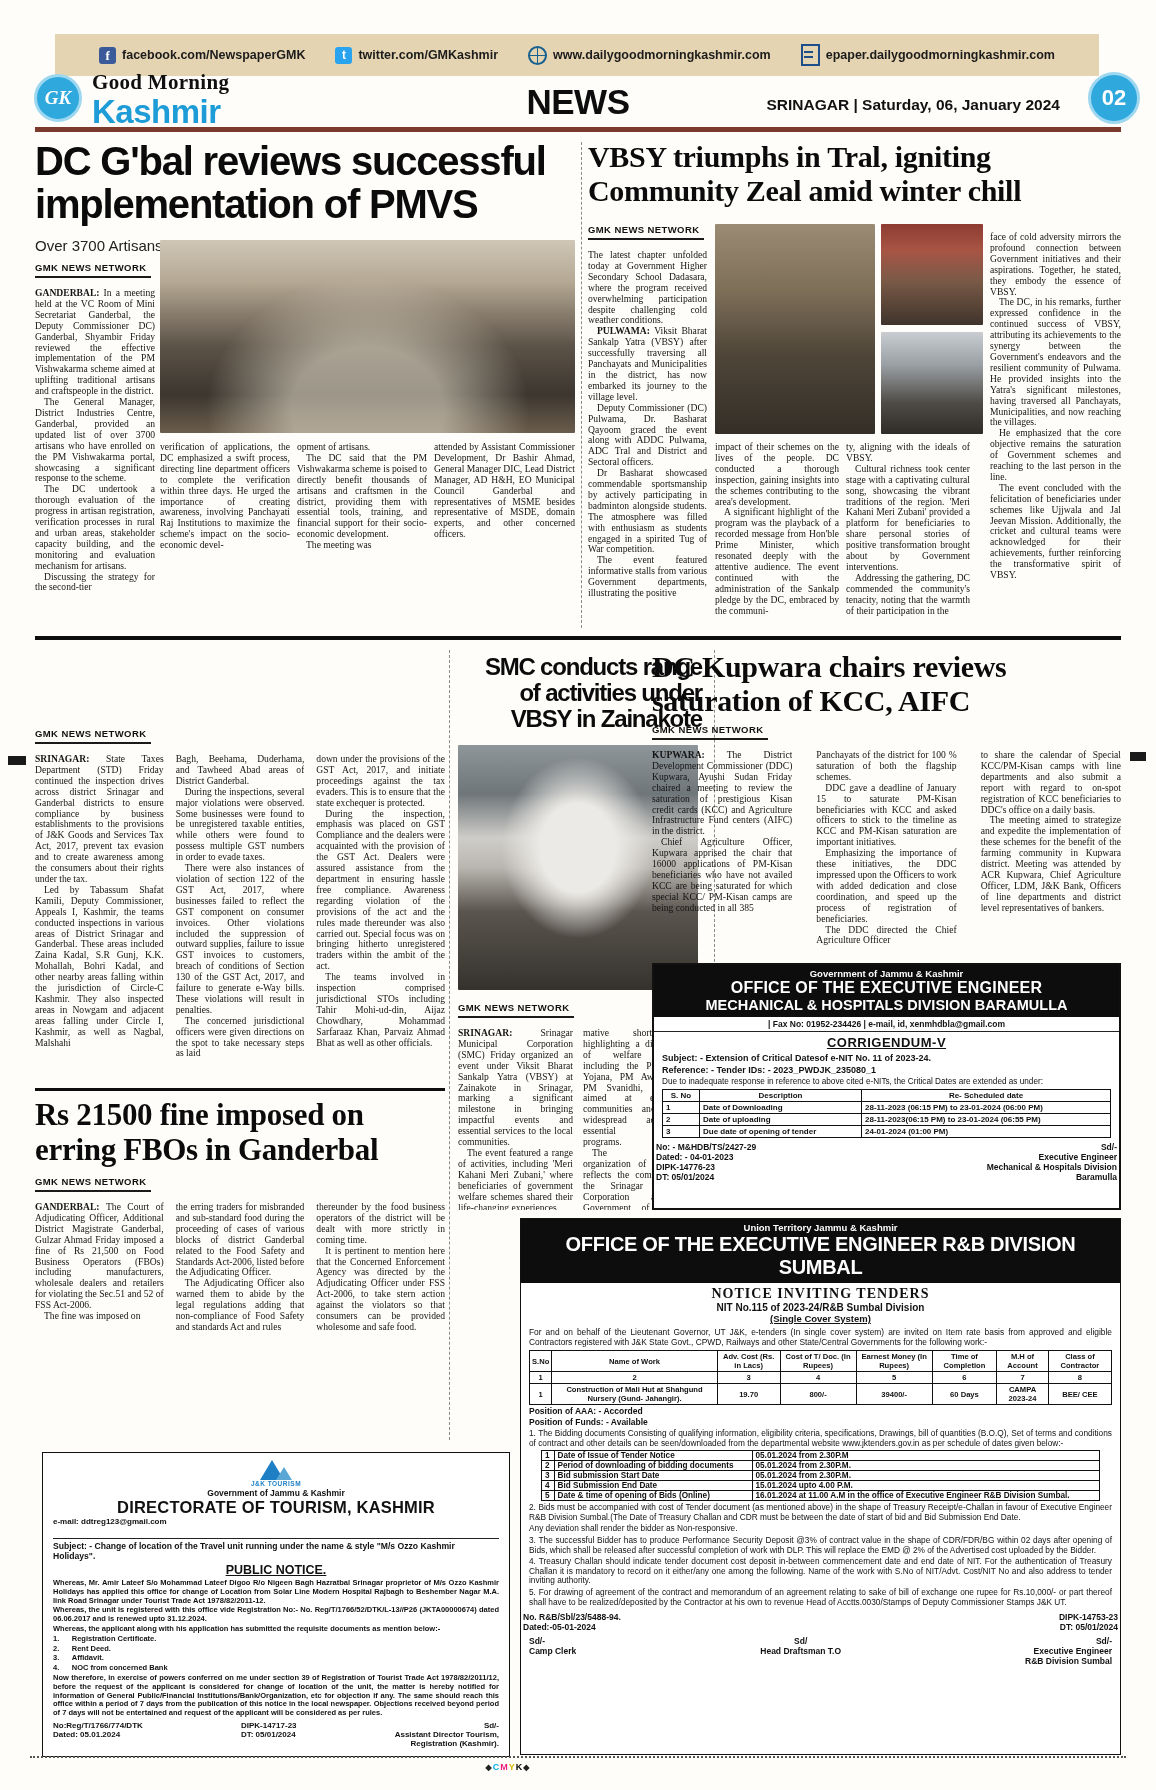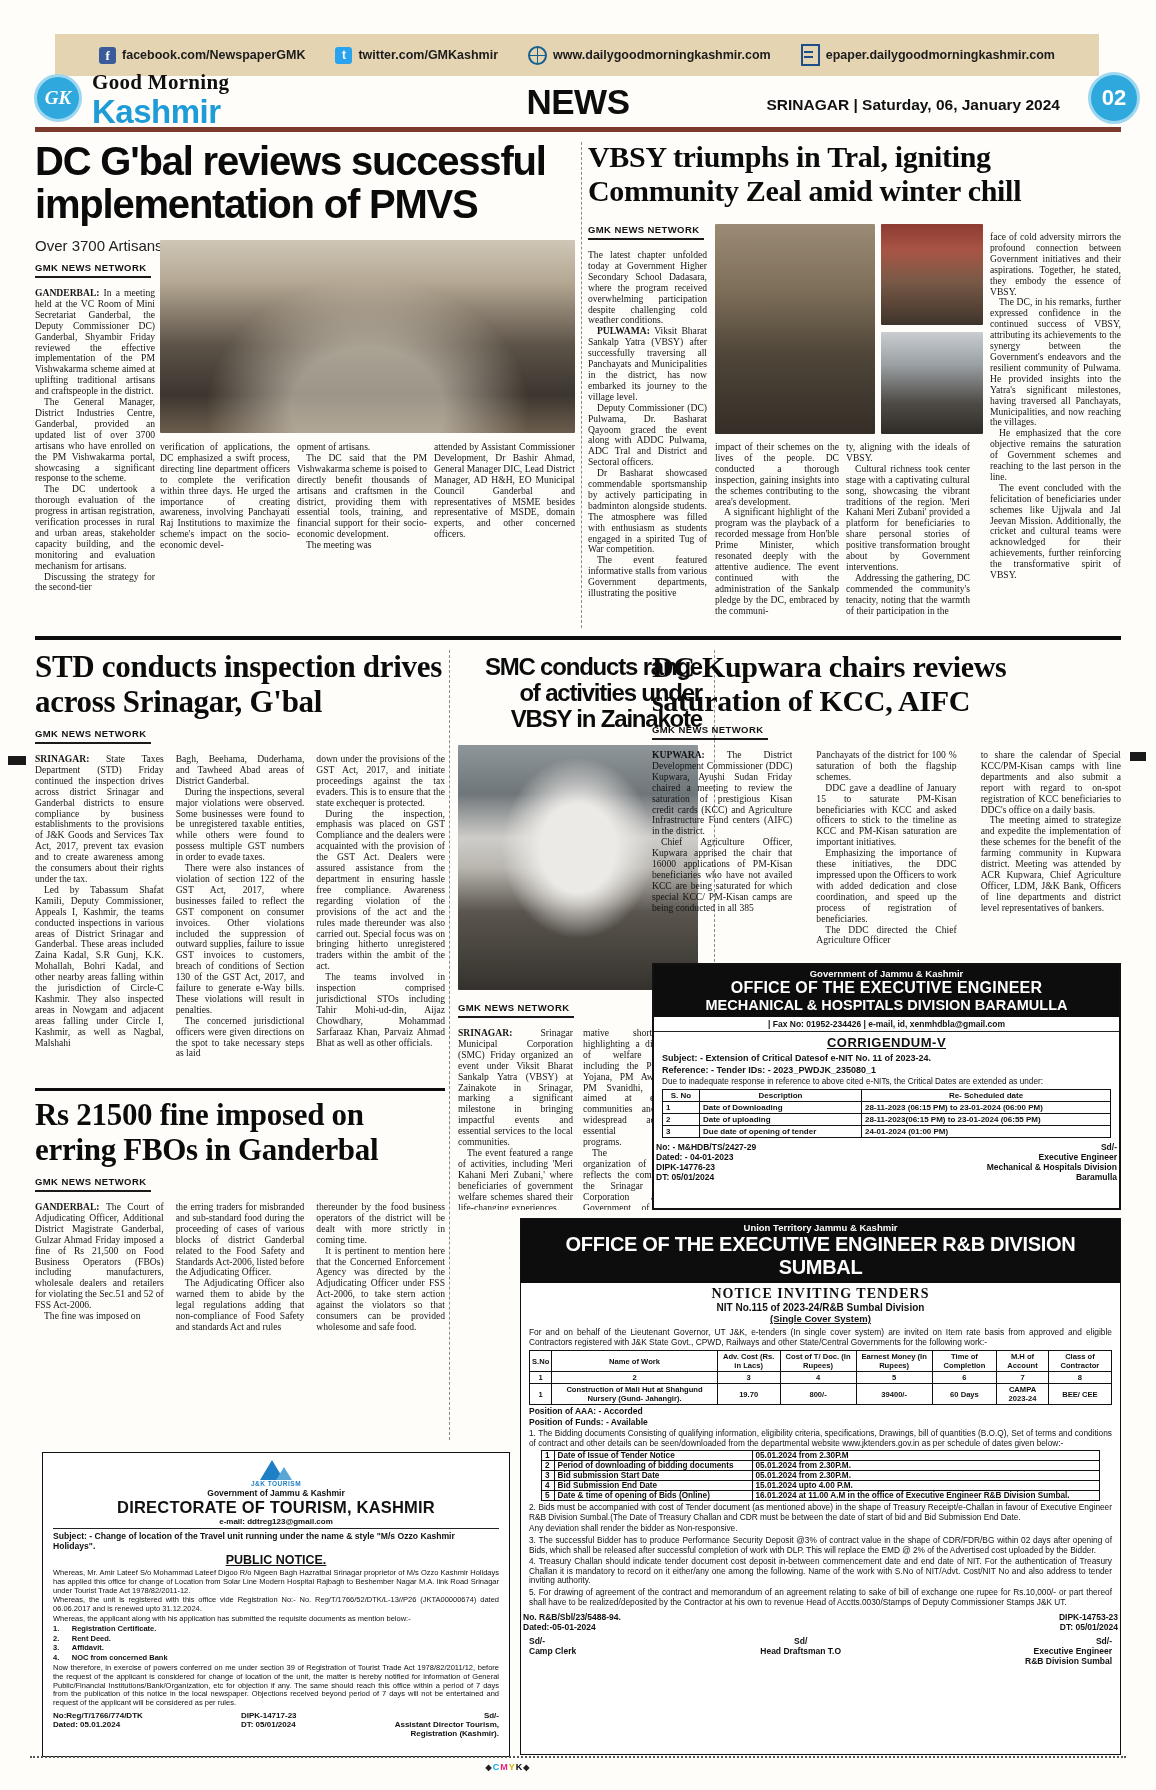--- a/index.html
+++ b/index.html
@@ -108,24 +108,24 @@
   .sig-row p{margin:0;}
 
   
   .tour-logo{display:flex;flex-direction:column;align-items:center;margin-top:2px;}
   .mountains{height:22px;display:flex;align-items:flex-end;justify-content:center;}
   .tri{width:0;height:0;border-left:12px solid transparent;border-right:12px solid transparent;border-bottom:20px solid #1f7fc4;display:inline-block;}
   .tri.small{border-left-width:8px;border-right-width:8px;border-bottom-width:13px;border-bottom-color:#5aa7d6;margin-left:-8px;}
   .tour-logo-text{font-size:6.5px;font-weight:800;color:#1f7fc4;letter-spacing:.5px;}
   .tour-gov{text-align:center;font-size:8.5px;font-weight:700;margin-top:1px;}
   .tour-title{text-align:center;font-size:16.5px;font-weight:800;letter-spacing:.2px;}
-  .tour-email{text-align:center;font-size:8px;font-weight:700;border-bottom:1px solid #222;padding-bottom:2px;}
+  .tour-email{font-size:8px;font-weight:700;border-bottom:1px solid #222;padding-bottom:12px;}
   .tour-subject{font-size:8.6px;font-weight:700;margin:2px 0;}
   .tour-pn{text-align:center;font-size:12.5px;font-weight:800;text-decoration:underline;margin:1px 0 2px;}
-  .tour-body{font-size:7.5px;line-height:8.8px;text-align:justify;font-weight:400;}
+  .tour-body{font-size:7.5px;line-height:8.8px;text-align:justify;font-weight:700;}
   .tour-body p{margin:0 0 1px;}
   .tour-foot{display:flex;justify-content:space-between;font-size:8px;font-weight:700;margin-top:3px;}
   .tour-foot p{margin:0;}
   .tour-foot .right{text-align:right;}
 
   
   .bottom-rule{left:30px;top:1756px;width:1096px;border-top:2px dotted #555;height:0;}
   .cmyk{left:0;top:1762px;width:1016px;text-align:center;font-family:"Liberation Sans",sans-serif;
     font-size:9px;font-weight:700;letter-spacing:1px;}
   .cmyk .d{color:#222;font-size:8px;}
@@ -222,21 +222,20 @@
         <p>face of cold adversity mirrors the profound connection between Government initiatives and their aspirations. Together, he stated, they embody the essence of VBSY.</p>
         <p>The DC, in his remarks, further expressed confidence in the continued success of VBSY, attributing its achievements to the synergy between the Government's endeavors and the resilient community of Pulwama. He provided insights into the Yatra's significant milestones, having traversed all Panchayats, Municipalities, and now reaching the villages.</p>
         <p>He emphasized that the core objective remains the saturation of Government schemes and reaching to the last person in the line.</p>
         <p>The event concluded with the felicitation of beneficiaries under schemes like Ujjwala and Jal Jeevan Mission. Additionally, the cricket and cultural teams were acknowledged for their achievements, further reinforcing the transformative spirit of VBSY.</p>
       </div>
   </section>
 
   <div class="hrule" style="left:35px;top:636px;width:1086px;height:4px;"></div>
 
   <section class="art" style="left:35px;top:650px;width:410px;height:436px;">
-    <h1 class="h-serif" style="position:absolute;left:0;top:0;width:410px;margin:0;font-size:31px;">STD conducts inspection drives across Srinagar, G'bal</h1>
     <div class="byline" style="position:absolute;left:0;top:78px;width:116px;">GMK NEWS NETWORK</div>
     <div class="colrow" style="position:absolute;left:0;top:104px;width:410px;height:330px;gap:12px;">
       <div class="txt" style="height:330px;">
           <p><b>SRINAGAR: </b>State Taxes Department (STD) Friday continued the inspection drives across district Srinagar and Ganderbal districts to ensure compliance by business establishments to the provisions of J&amp;K Goods and Services Tax Act, 2017, prevent tax evasion and to create awareness among the consumers about their rights under the tax.</p>
           <p>Led by Tabassum Shafat Kamili, Deputy Commissioner, Appeals I, Kashmir, the teams conducted inspections in various areas of District Srinagar and Ganderbal. These areas included Zaina Kadal, S.R Gunj, K.K. Mohallah, Bohri Kadal, and other nearby areas falling within the jurisdiction of Circle-C Kashmir. They also inspected areas in Nowgam and adjacent areas falling under Circle I, Kashmir, as well as Nagbal, Malshahi</p>
         </div>
       <div class="txt" style="height:330px;">
           <p>Bagh, Beehama, Duderhama, and Tawheed Abad areas of District Ganderbal.</p>
           <p>During the inspections, several major violations were observed. Some businesses were found to be unregistered taxable entities, while others were found to possess multiple GST numbers in order to evade taxes.</p>
           <p>There were also instances of violation of section 122 of the GST Act, 2017, where businesses failed to reflect the GST component on consumer invoices. Other violations included the suppression of outward supplies, failure to issue GST invoices to customers, breach of conditions of Section 130 of the GST Act, 2017, and failure to generate e-Way bills. These violations will result in penalties.</p>

